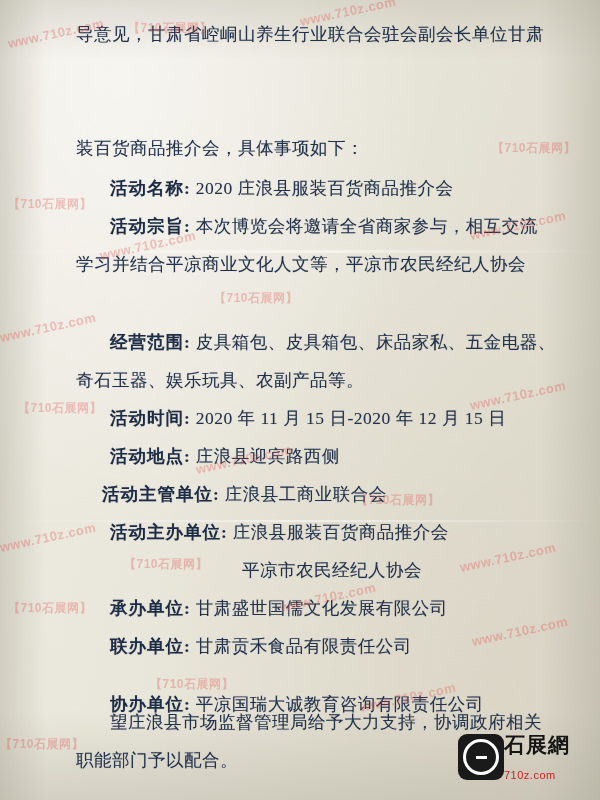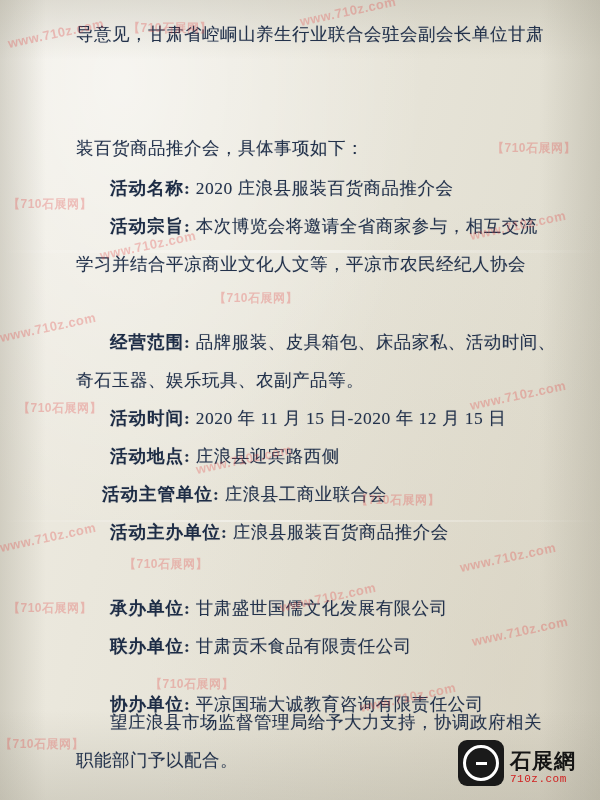--- a/index.html
+++ b/index.html
@@ -105,22 +105,21 @@
   .wm-rot { transform: rotate(-12deg); transform-origin: left center; }
 
   
   #logo {
     position: absolute;
     right: 14px;
     bottom: 14px;
     width: 128px;
     height: 52px;
     display: flex;
-    align-items: flex-end;
-    gap: 6px;
+    align-items: flex-start;
   }
   #logo-mark {
     width: 46px;
     height: 46px;
     border-radius: 9px;
     background: #1a1a1a;
     display: flex;
     align-items: center;
     justify-content: center;
     position: relative;
@@ -146,25 +145,25 @@
     line-height: 1.05;
   }
   #logo-name {
     font-family: "Liberation Sans", sans-serif;
     font-size: 21px;
     font-weight: bold;
     color: #151515;
     letter-spacing: 1px;
   }
   #logo-domain {
-    font-family: Liberation Mono, monospace;
+    font-family: Liberation Sans, sans-serif;
     font-size: 11px;
     color: #d02020;
     letter-spacing: 0.5px;
-    margin-top: 2px;
+    margin-top: 14px;
   }
 </style>
 </head>
 <body>
 
 <div id="page">
 
   <div class="shade" id="shade-top"></div>
   <div class="shade" id="shade-left"></div>
   <div class="shade" id="shade-right"></div>
@@ -183,21 +182,21 @@
     </div>
 
     <div class="kv" style="left:110px; top:214px;">
       <span class="label">活动宗旨:</span>
       <span class="value">本次博览会将邀请全省商家参与，相互交流</span>
     </div>
     <div class="line body-line indent2" style="top:252px;">学习并结合平凉商业文化人文等，平凉市农民经纪人协会</div>
 
     <div class="kv" style="left:110px; top:330px;">
       <span class="label">经营范围:</span>
-      <span class="value">品牌服装、皮具箱包、床品家私、活动时间、</span>
+      <span class="value">皮具箱包、皮具箱包、床品家私、五金电器、</span>
     </div>
     <div class="line body-line indent2" style="top:368px;">奇石玉器、娱乐玩具、农副产品等。</div>
 
     <div class="kv" style="left:110px; top:406px;">
       <span class="label">活动时间:</span>
       <span class="value">2020 年 11 月 15 日-2020 年 12 月 15 日</span>
     </div>
 
     <div class="kv" style="left:110px; top:444px;">
       <span class="label">活动地点:</span>
@@ -206,20 +205,21 @@
 
     <div class="kv" style="left:102px; top:482px;">
       <span class="label">活动主管单位:</span>
       <span class="value">庄浪县工商业联合会</span>
     </div>
 
     <div class="kv" style="left:110px; top:520px;">
       <span class="label">活动主办单位:</span>
       <span class="value">庄浪县服装百货商品推介会</span>
     </div>
+    <div class="line body-line" style="left:242px; top:558px;">平凉市农民经纪人协会</div>
 
     <div class="kv" style="left:110px; top:596px;">
       <span class="label">承办单位:</span>
       <span class="value">甘肃盛世国儒文化发展有限公司</span>
     </div>
 
     <div class="kv" style="left:110px; top:634px;">
       <span class="label">联办单位:</span>
       <span class="value">甘肃贡禾食品有限责任公司</span>
     </div>

